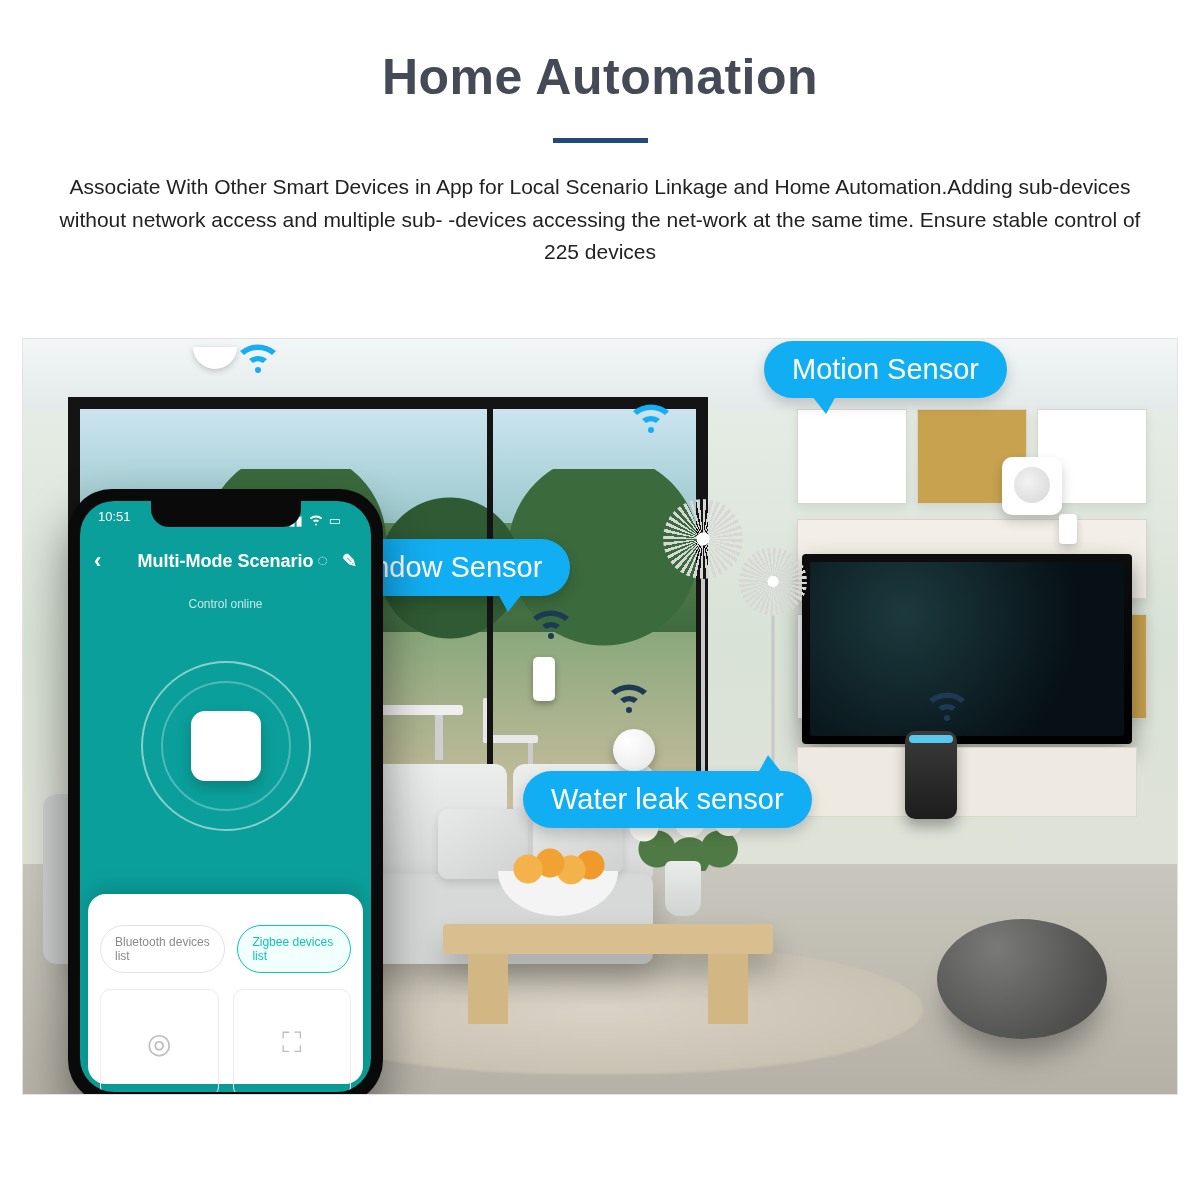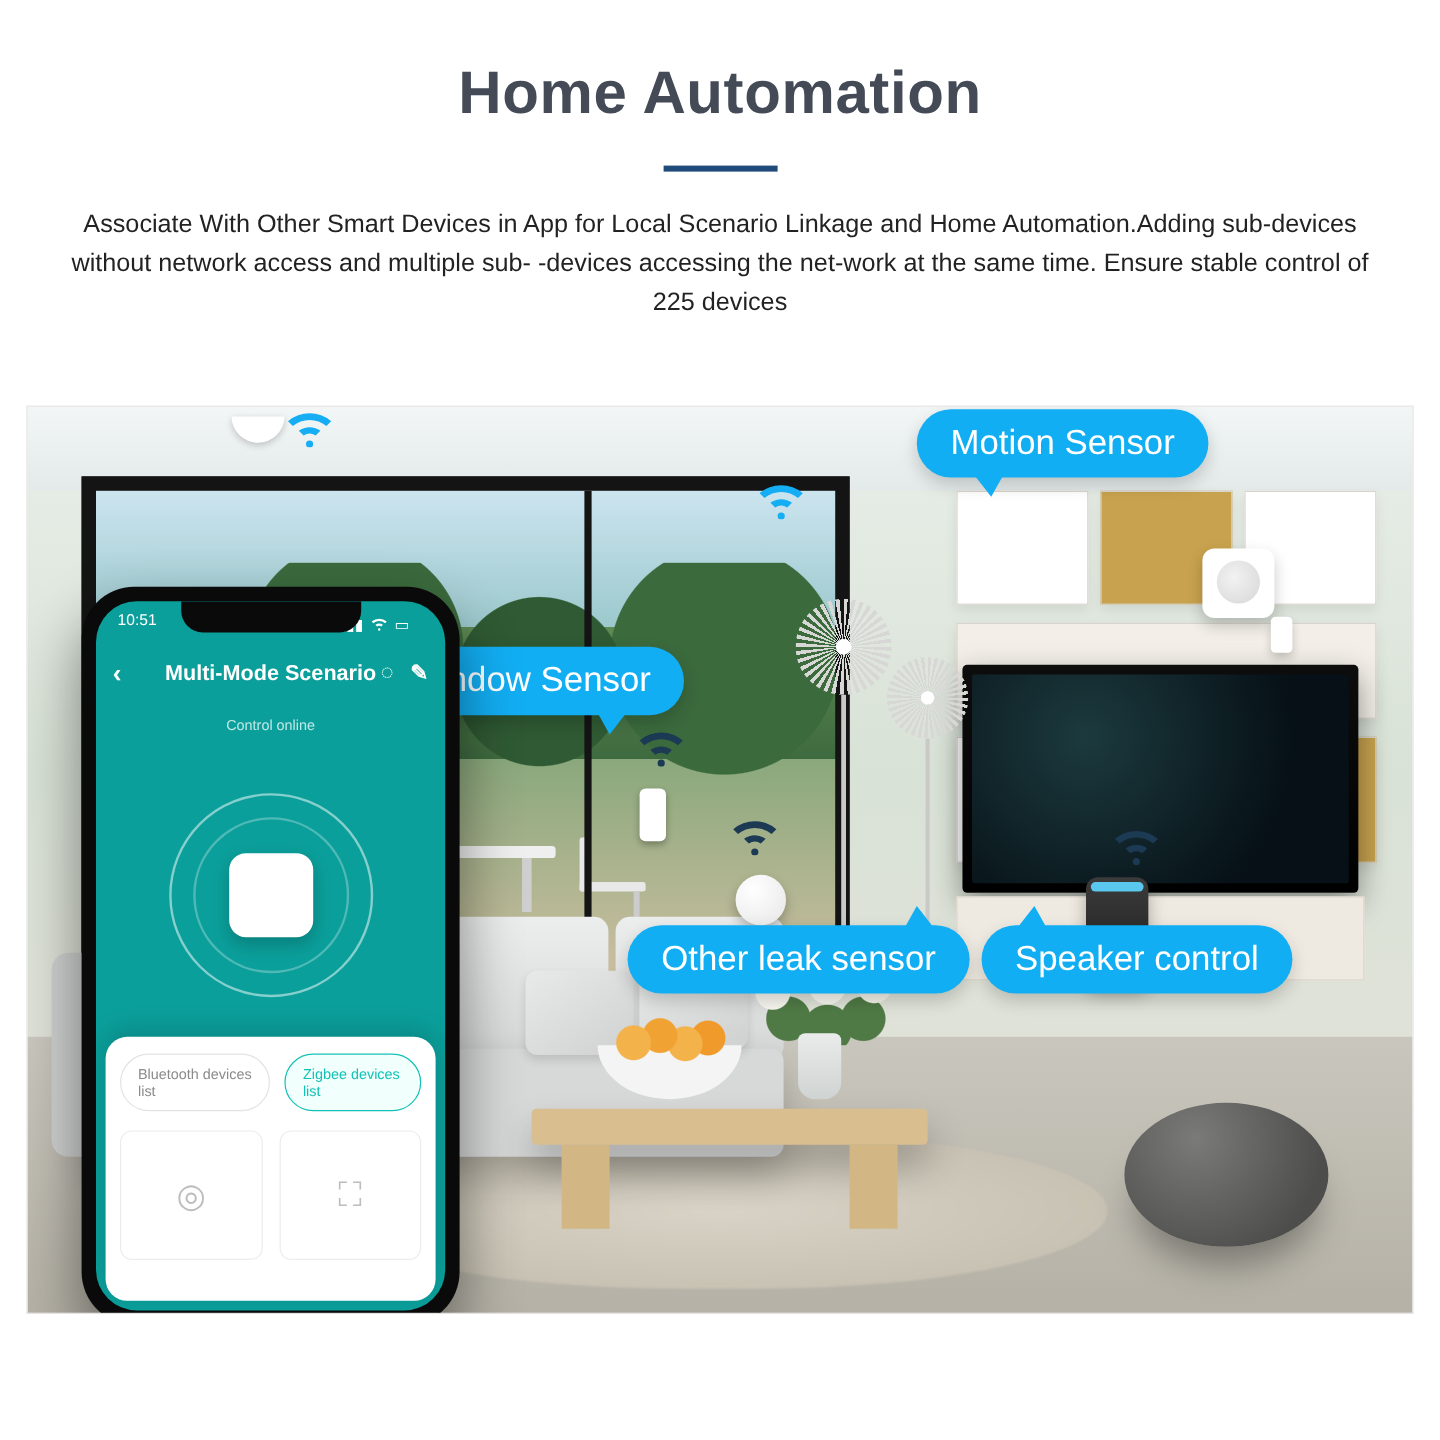--- a/index.html
+++ b/index.html
@@ -336,22 +336,22 @@
   }
   .hub::after{
     content:""; position:absolute; inset:20px; border-radius:50%;
     border:2px solid rgba(255,255,255,.28);
   }
   .hub .device{
     width:70px; height:70px; background:#fff; border-radius:14px;
     box-shadow:0 6px 14px rgba(0,0,0,.2);
   }
   .bottom-card{
-    position:absolute; left:8px; right:8px; bottom:8px; height:220px;
-    background:#fff; border-radius:18px; padding:14px 12px;
+    position:absolute; left:8px; right:8px; bottom:8px; height:190px;
+    background:#fff; border-radius:18px; padding:31px 12px;
     box-shadow:0 -6px 20px rgba(0,0,0,.15);
   }
   .tabs{ display:flex; gap:12px; }
   .tab{
     font-size:12px; padding:9px 14px; border-radius:999px;
     background:#fff; color:#8a8a8a; border:1px solid #e3e3e3;
   }
   .tab.active{ color:#13c2b6; border-color:#13c2b6; background:#f1fffd;}
   .grid{
     margin-top:16px; display:flex; gap:14px;
@@ -485,26 +485,22 @@
 
   <div class="bubble b-motion">
     <span>Motion Sensor</span>
     <span class="tail bl"></span>
   </div>
   <div class="bubble b-door">
     <span>Door &amp; Window Sensor</span>
     <span class="tail br"></span>
   </div>
   <div class="bubble b-leak">
-    <span>Other leak sensor</span>
+    <span>Water leak sensor</span>
     <span class="tail tr"></span>
-  </div>
-  <div class="bubble b-speaker">
-    <span>Speaker control</span>
-    <span class="tail tl"></span>
   </div>
 
   <div class="phone">
     <div class="screen">
       <div class="notch"></div>
       <div class="status">
         <span>10:51</span>
         <span class="right">
           <span>▮▮▮</span>
           <span>

